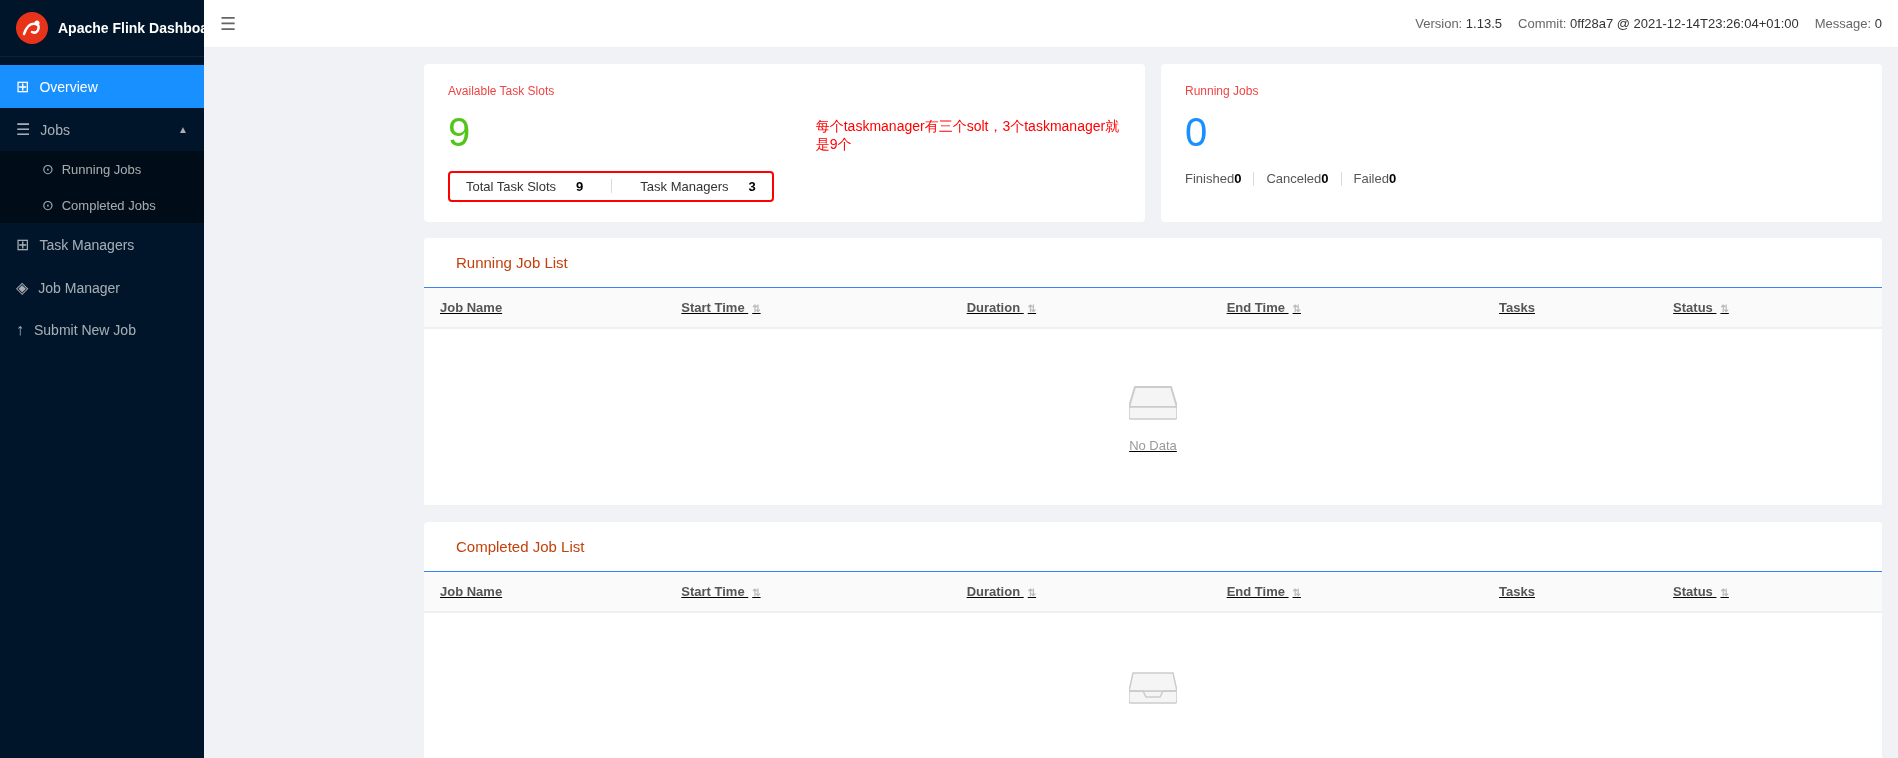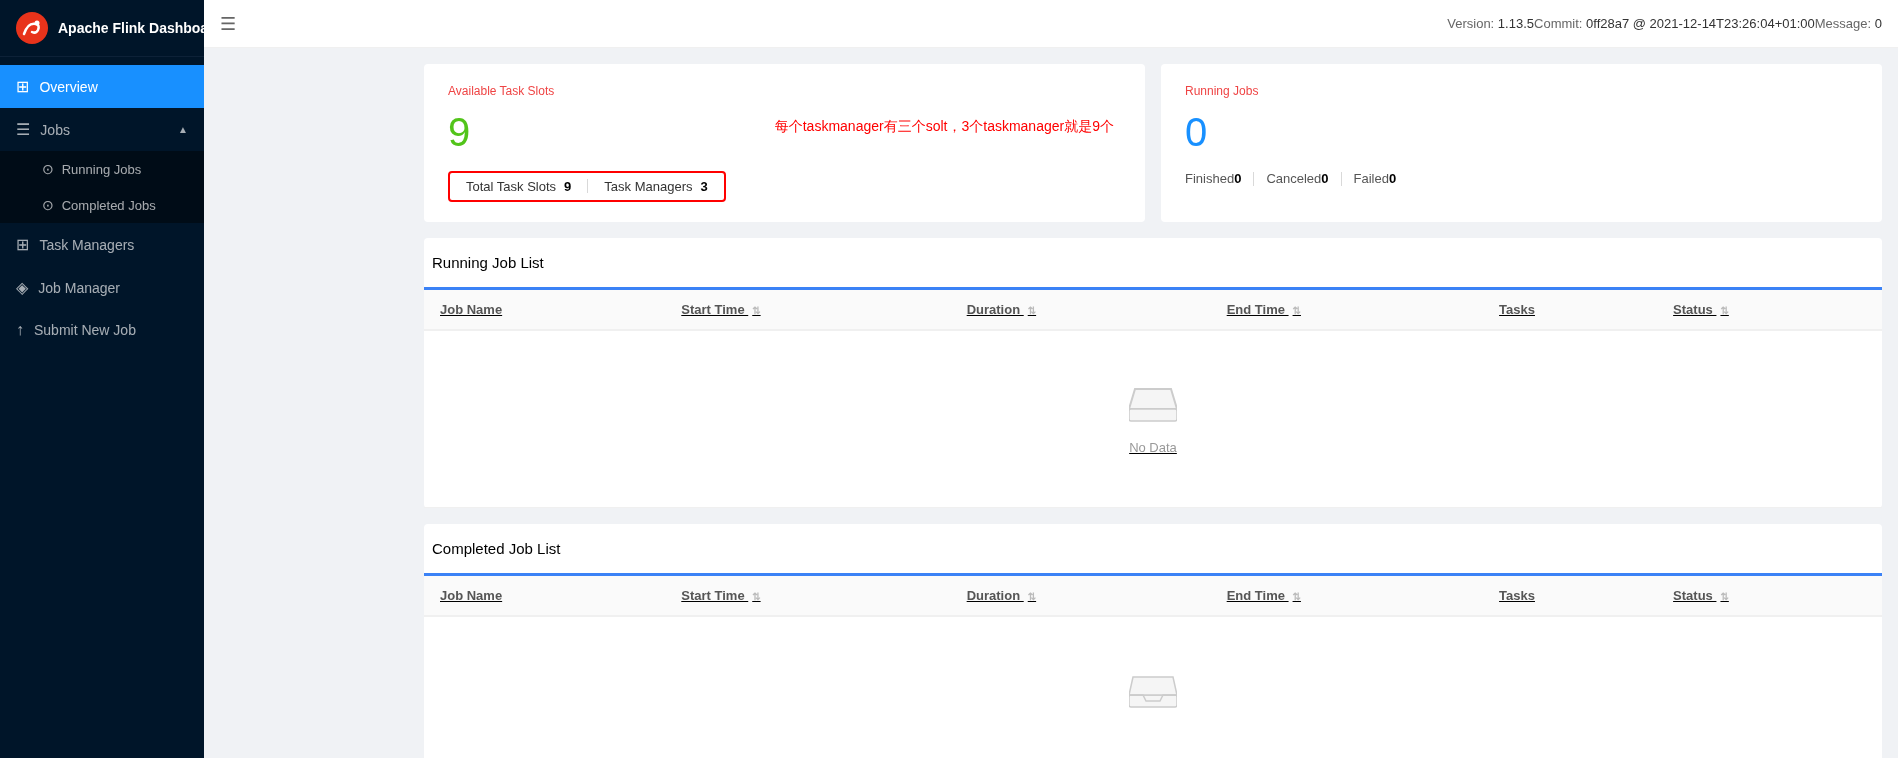--- a/index.html
+++ b/index.html
@@ -80,21 +80,21 @@
       height: 48px;
       background: #fff;
       display: flex;
       align-items: center;
       padding: 0 16px;
       border-bottom: 1px solid #f0f0f0;
       z-index: 100;
     }
     .topbar-toggle { cursor: pointer; font-size: 18px; color: #666; margin-right: 16px; }
     .topbar-spacer { flex: 1; }
-    .topbar-info { display: flex; align-items: center; font-size: 13px; color: #333; }
+    .topbar-info { display: flex; align-items: center; gap: 16px; font-size: 13px; color: #333; }
     .topbar-info span { white-space: nowrap; }
     .topbar-info .label { color: #666; }
     .topbar-info .value { color: #333; font-weight: 500; }
 
     
     .main-content {
       margin-left: 204px;
       margin-top: 48px;
       flex: 1;
       overflow-y: auto;
@@ -130,21 +130,21 @@
     .card-big-number.blue { color: #1890ff; }
 
     
     .annotation-box {
       border: 2px solid #ff0000;
       background: #fff;
       border-radius: 4px;
       padding: 6px 16px;
       display: inline-flex;
       align-items: flex-start;
-      gap: 4px;
+      gap: 16px;
     }
     .annotation-text {
       color: #f00;
       font-size: 14px;
     }
 
     
     .running-jobs-card {
       background: #fff;
       border-radius: 4px;
@@ -163,25 +163,25 @@
     .running-stat-value { font-weight: 600; }
     .running-divider { width: 1px; height: 14px; background: #d9d9d9; margin: 0 12px; }
 
     
     .section {
       background: #fff;
       border-radius: 4px;
       margin-bottom: 16px;
     }
     .section-header {
-      padding: 16px 8px;
-      border-bottom: 3px solid #3b82f6;
+      padding: 16px 32px;
+      border-bottom: 1px solid #3b82f6;
       font-size: 15px;
       font-weight: 500;
-      color: #000000;
+      color: #c2410c;
     }
 
     
     .table-wrap { overflow-x: auto; }
     table {
       width: 100%;
       border-collapse: collapse;
       font-size: 13px;
       text-decoration: underline;
     }

